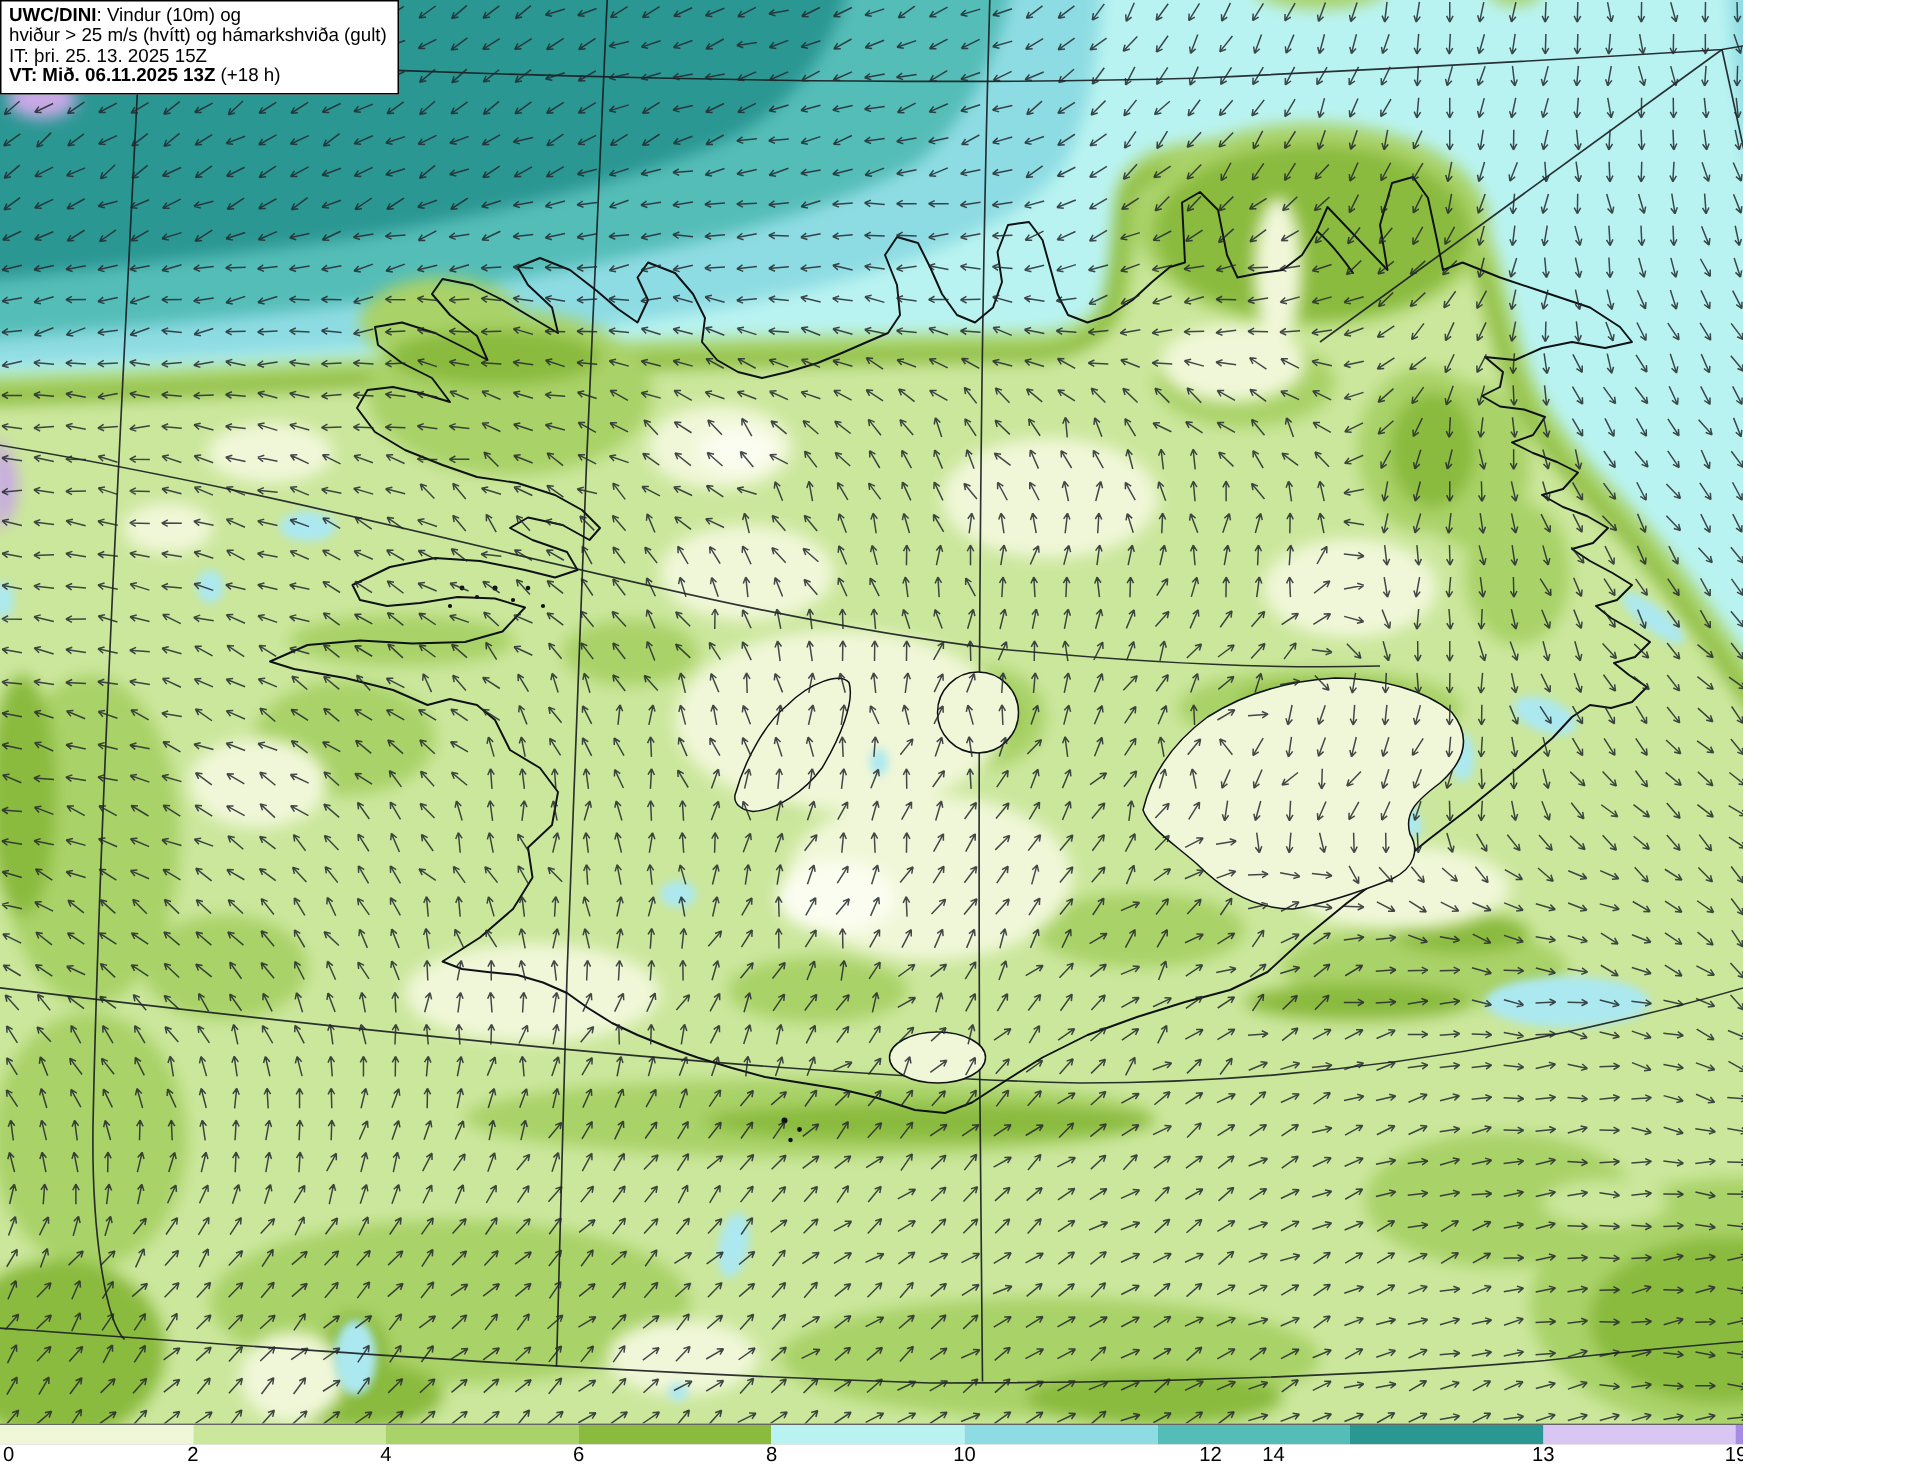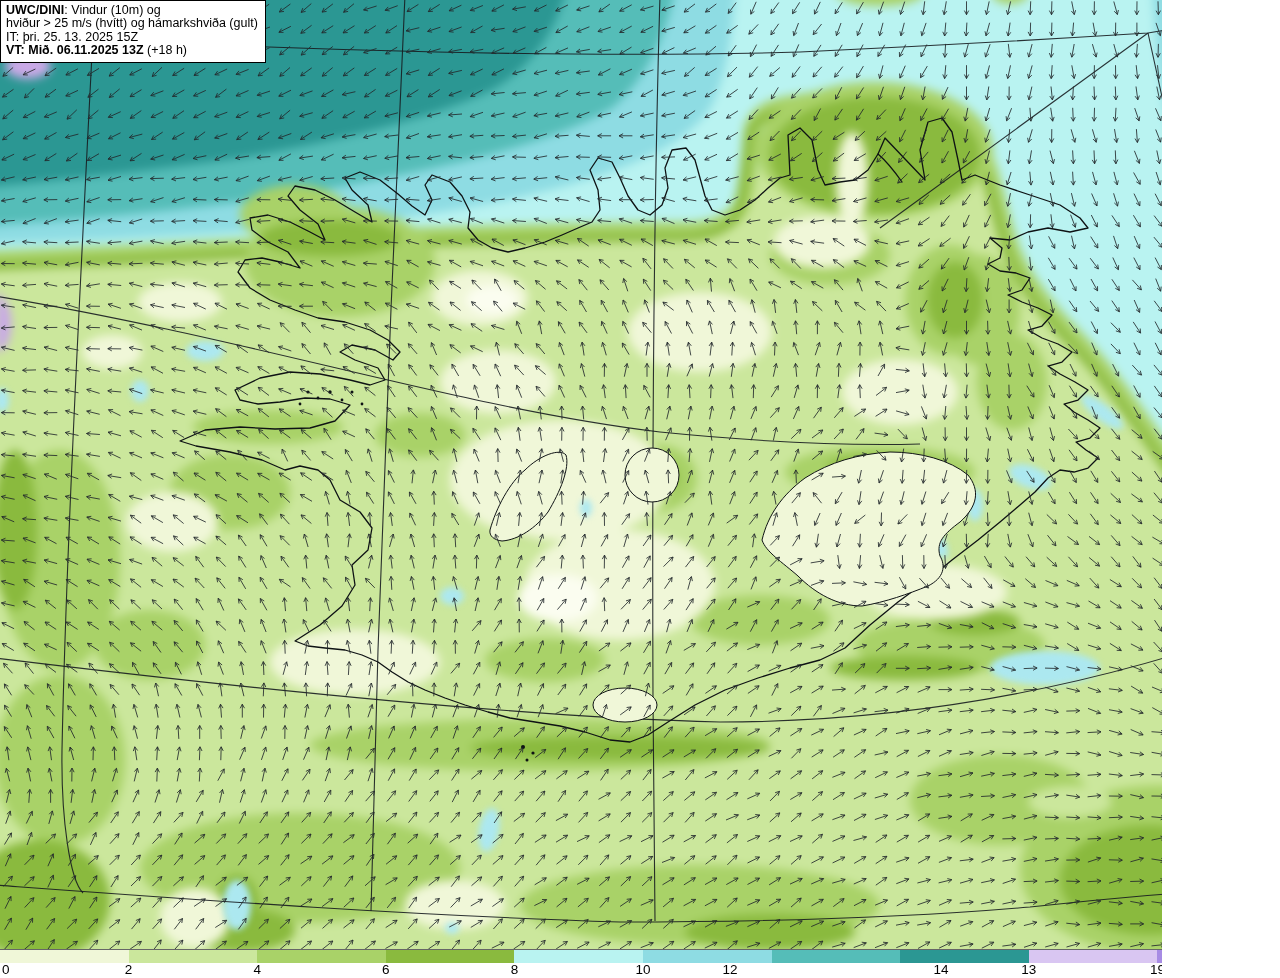--- a/index.html
+++ b/index.html
@@ -242,20 +242,20 @@
         <div style="width: 128.6px; background: rgb(217, 198, 242);"></div>
         <div style="width: 128.6px; background: rgb(167, 140, 228);"></div>
       </div>
     <div id="legend-ticks">
         <span class="first" style="left: 2px;">0</span>
         <span style="left: 128.6px;">2</span>
         <span style="left: 257.2px;">4</span>
         <span style="left: 385.8px;">6</span>
         <span style="left: 514.4px;">8</span>
         <span style="left: 643px;">10</span>
-        <span style="left: 730px;">12</span>
-        <span style="left: 941px;">14</span>
+        <span style="left: 807px;">12</span>
+        <span style="left: 849px;">14</span>
         <span style="left: 1028.8px;">13</span>
         <span style="left: 1157.4px;">19</span>
       </div>
   </div>
 
 </div>
 
 </body></html>

